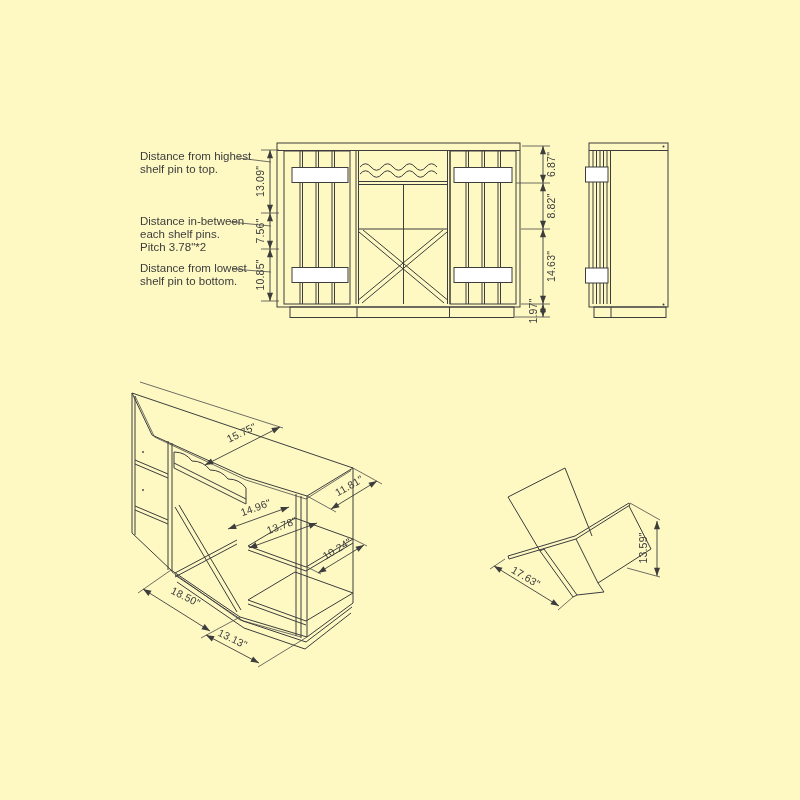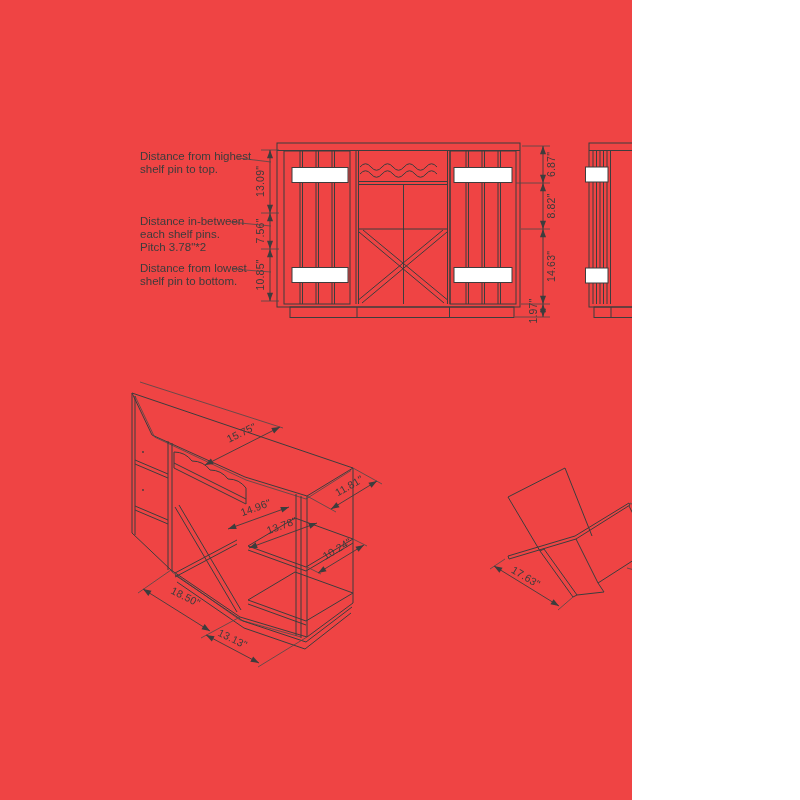--- a/index.html
+++ b/index.html
@@ -1,16 +1,16 @@
 <!DOCTYPE html>
 <html><head>
 <meta charset="utf-8">
 <style>
   html,body{margin:0;padding:0;background:#fff;}
-  .canvas{position:relative;width:632px;height:800px;background:#ef4444;overflow:hidden;
+  .canvas{position:relative;width:800px;height:800px;background:#fef9c3;overflow:hidden;
           font-family:"Liberation Sans", sans-serif;}
   svg{position:absolute;left:0;top:0;}
   .ink{stroke:#3d3d3d;fill:none;stroke-width:1;}
   .thin{stroke:#4a4a4a;fill:none;stroke-width:0.8;}
   .dimline{stroke:#3d3d3d;fill:none;stroke-width:0.9;}
   .whitefill{fill:#ffffff;stroke:#3d3d3d;stroke-width:1;}
   text{fill:#3c3c3c;}
   .dim{font-size:10.5px;letter-spacing:0.2px;}
   .note{font-size:11.5px;}
   .dot{fill:#3d3d3d;stroke:none;}

